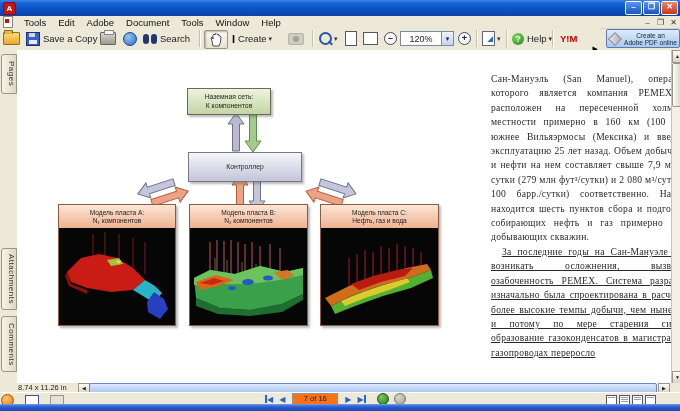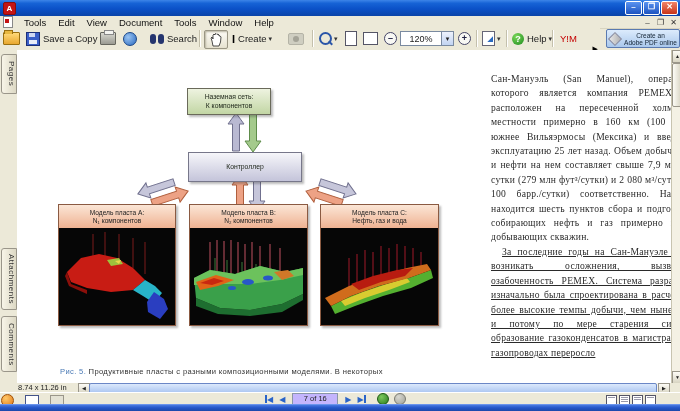--- a/index.html
+++ b/index.html
@@ -53,21 +53,21 @@
   .mag{width:9px;height:9px;border:2px solid #2a55a8;border-radius:50%;position:relative;}
   .mag:after{content:"";position:absolute;left:7px;top:8px;width:5px;height:2px;background:#2a55a8;transform:rotate(45deg);}
   .fit-ic{width:10px;height:13px;background:#fff;border:1px solid #556;position:relative;}
   .fit-ic.wide{width:13px;height:11px;}
   .zoo{width:11px;height:11px;border:1px solid #446;border-radius:50%;color:#224;font-size:9px;line-height:10px;text-align:center;font-weight:bold;background:#f8f8f4;}
   #zoom-combo{width:40px;height:13px;background:#fff;border:1px solid #7a8aa0;font-size:9px;display:flex;align-items:center;justify-content:center;}
   #zoom-dd{width:11px;height:13px;background:linear-gradient(180deg,#eef2fc,#c2d4f2);border:1px solid #7a8aa0;border-left:none;text-align:center;font-size:7px;line-height:13px;}
   .pageopt{width:11px;height:13px;background:#fff;border:1px solid #667;position:relative;}
   .pageopt:after{content:"";position:absolute;right:-3px;bottom:-1px;border:4px solid transparent;border-left-color:#2a6ac0;transform:rotate(45deg);}
   .helpq{width:12px;height:12px;border-radius:50%;background:radial-gradient(circle at 35% 30%,#7ad858,#1e8a1e);color:#fff;font-size:9px;font-weight:bold;text-align:center;line-height:12px;margin-right:3px;}
-  #yahoo-label{color:#c40000;font-weight:normal;font-size:9.5px;letter-spacing:0;}
+  #yahoo-label{color:#c40000;font-weight:bold;font-size:9.5px;letter-spacing:0;}
   #create-pdf{left:606px;top:1px;width:72px;height:17px;background:linear-gradient(180deg,#dcebfc,#aac8ec);
     border:1px solid #5a7ab0;border-radius:2px;display:flex;align-items:center;font-size:6.5px;color:#123;}
   #pencil-ic{width:8px;height:8px;margin:0 2px 0 3px;background:linear-gradient(45deg,#e8e8e8,#b0b0b0);transform:rotate(45deg);border:1px solid #889;}
   #create-pdf .two-line{line-height:7px;text-align:center;flex:1;}
   #tb-overflow{position:absolute;right:2px;top:17px;font-size:7px;color:#000;}
 
   
   #tabstrip{left:0;top:50px;width:17px;height:333px;background:#ece9d8;border-right:1px solid #a8a494;}
   .vtab{position:absolute;left:1px;width:14px;background:linear-gradient(90deg,#f8f5e8,#dcd8c4);
     border:1px solid #9a968a;border-radius:3px 0 0 3px;writing-mode:vertical-rl;
@@ -123,21 +123,21 @@
 
   
   #bottombar{left:0;top:392px;width:680px;height:12px;background:#ece9d8;border-top:1px solid #fff;}
   #orange-ic{position:absolute;left:1px;top:1px;width:11px;height:11px;border-radius:50%;
     background:radial-gradient(circle at 35% 30%,#ffc868,#e07818);border:1px solid #a05008;}
   .mini-ic{position:absolute;top:2px;width:12px;height:8px;background:#fff;border:1px solid #44548a;}
   .mini-ic.lite{background:#e4e2d4;border-color:#9a968a;}
   #nav{position:absolute;left:262px;top:0;height:12px;display:flex;align-items:center;color:#2a64c8;font-size:8px;}
   .navbtn{margin:0 3px;display:flex;align-items:center;}
   .navbar-bar{display:inline-block;width:2px;height:8px;background:#2a64c8;}
-  #nav-pagebox{width:44px;height:10px;background:#c4b5fd;border:1px solid #8a96a8;color:#222;font-size:7.5px;
+  #nav-pagebox{width:44px;height:10px;background:#f97316;border:1px solid #8a96a8;color:#222;font-size:7.5px;
     text-align:center;line-height:10px;margin:0 4px;}
   #view-prev{width:10px;height:10px;border-radius:50%;background:radial-gradient(circle at 35% 30%,#7cc85c,#2a7a1e);border:1px solid #1c5a14;margin-left:8px;}
   #view-next{width:10px;height:10px;border-radius:50%;background:radial-gradient(circle at 35% 30%,#d8d8d0,#a0a096);border:1px solid #7a7a70;margin-left:5px;}
   .layout-ic{position:absolute;top:2px;width:9px;height:9px;background:#fff;border:1px solid #556;}
   .layout-ic i{display:block;margin:1px;height:1px;background:#99a;}
 
   
   #taskbar{left:0;top:404px;width:680px;height:7px;
     background:linear-gradient(180deg,#4a7ae0 0%,#2456c8 40%,#1a44a0 100%);border-top:1px solid #6a94ec;}
 </style>
@@ -152,21 +152,21 @@
       <span class="winbtn" id="btn-min">–</span>
       <span class="winbtn" id="btn-restore">❐</span>
       <span class="winbtn" id="btn-close">✕</span>
     </span>
   </div>
 
   <div id="menubar" class="abs">
     <span id="doc-icon"></span>
     <span class="menu-item">Tools</span>
     <span class="menu-item">Edit</span>
-    <span class="menu-item">View</span>
+    <span class="menu-item">Adobe</span>
     <span class="menu-item">Document</span>
     <span class="menu-item">Tools</span>
     <span class="menu-item">Window</span>
     <span class="menu-item">Help</span>
     <span id="child-controls">
       <span class="childbtn">–</span>
       <span class="childbtn">❐</span>
       <span class="childbtn">✕</span>
     </span>
   </div>
@@ -178,21 +178,21 @@
     <span class="tbtn" style="left:26px">
       <span class="floppy"></span>
       <span>Save a Copy</span>
     </span>
     <span class="tbtn" style="left:100px">
         <span class="printer"></span>
       </span>
     <span class="tbtn" style="left:123px">
         <span class="globe"></span>
       </span>
-    <span class="tbtn" style="left:150px">
+    <span class="tbtn" style="left:143px">
       <span class="binoc"></span>
       <span>Search</span>
     </span>
     <span class="sep" style="left:199px"></span>
     <span class="tbtn" id="tb-hand" style="left:204px">
       <svg width="12" height="14" viewBox="0 0 12 14">
         <path d="M3 13 L2 8 L1 5 L2 4 L3 6 L3 2 L4 1 L5 2 L5 1 L6 0.5 L7 1.5 L8 1 L9 2 L9 3 L10 2.8 L11 4 L10.5 9 L9 13 Z" fill="#fff" stroke="#222" stroke-width="0.8"></path>
       </svg>
     </span>
     <span class="tbtn" style="left:232px">
@@ -366,23 +366,20 @@
               <line x1="100" y1="24" x2="100" y2="46"></line>
           </g>
           <polygon points="10,78 30,68 58,58 88,50 110,42 112,50 90,60 62,68 34,78 14,86" fill="#54b030"></polygon>
           <polygon points="20,73 42,64 66,56 86,50 89,54 68,62 44,70 24,78" fill="#d8cc30"></polygon>
           <polygon points="4,70 28,58 56,48 86,40 106,36 110,42 88,50 58,58 30,68 10,78" fill="#d06c1c"></polygon>
           <polygon points="30,56 52,48 76,42 92,40 84,48 60,54 38,62" fill="#b81c10"></polygon>
         </svg>
       </div>
     </div>
 
-    <div id="caption">
-      <span class="cap-label">Рис. 5.</span><span> Продуктивные пласты с разными композиционными моделями. В некоторых</span>
-    </div>
 
     <div id="article">
       <p>Сан-Мануэль (San Manuel), оператором которого является компания PEMEX. Он расположен на пересеченной холмистой местности примерно в 160 км (100 миль) южнее Вильяэрмосы (Мексика) и введен в эксплуатацию 25 лет назад. Объем добычи газа и нефти на нем составляет свыше 7,9 млн м³/сутки (279 млн фут³/сутки) и 2 080 м³/сутки (13 100 барр./сутки) соответственно. На нем находится шесть пунктов сбора и подготовки, собирающих нефть и газ примерно из 65 добывающих скважин.</p>
       <p>За последние годы на Сан-Мануэле стали возникать осложнения, вызвавшие озабоченность PEMEX. Система разработки изначально была спроектирована в расчете на более высокие темпы добычи, чем нынешние, и потому по мере старения системы образование газоконденсатов в магистральных газопроводах переросло</p>
     </div>
   </div>
 
   <div id="vscroll" class="abs">
     <span class="sbtn" style="top:0">▲</span>
     <span id="vthumb"></span>

